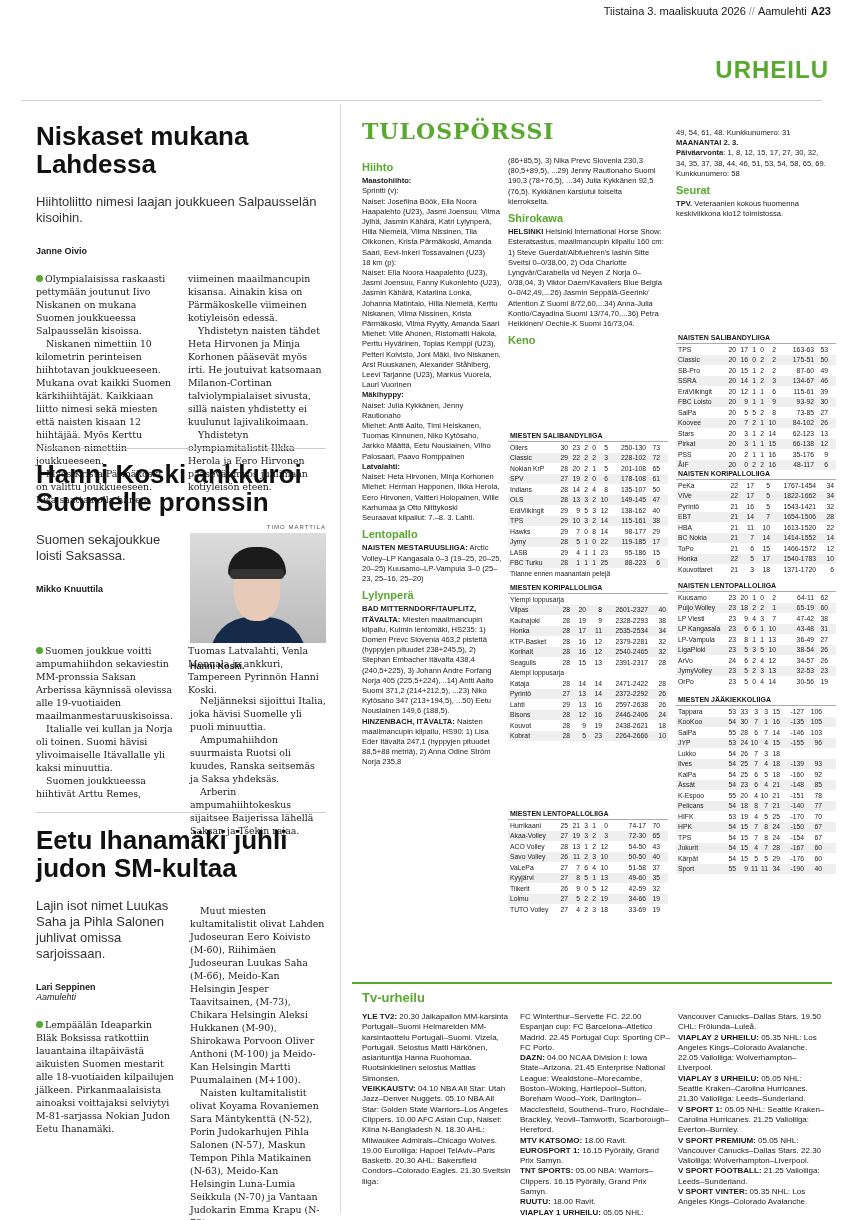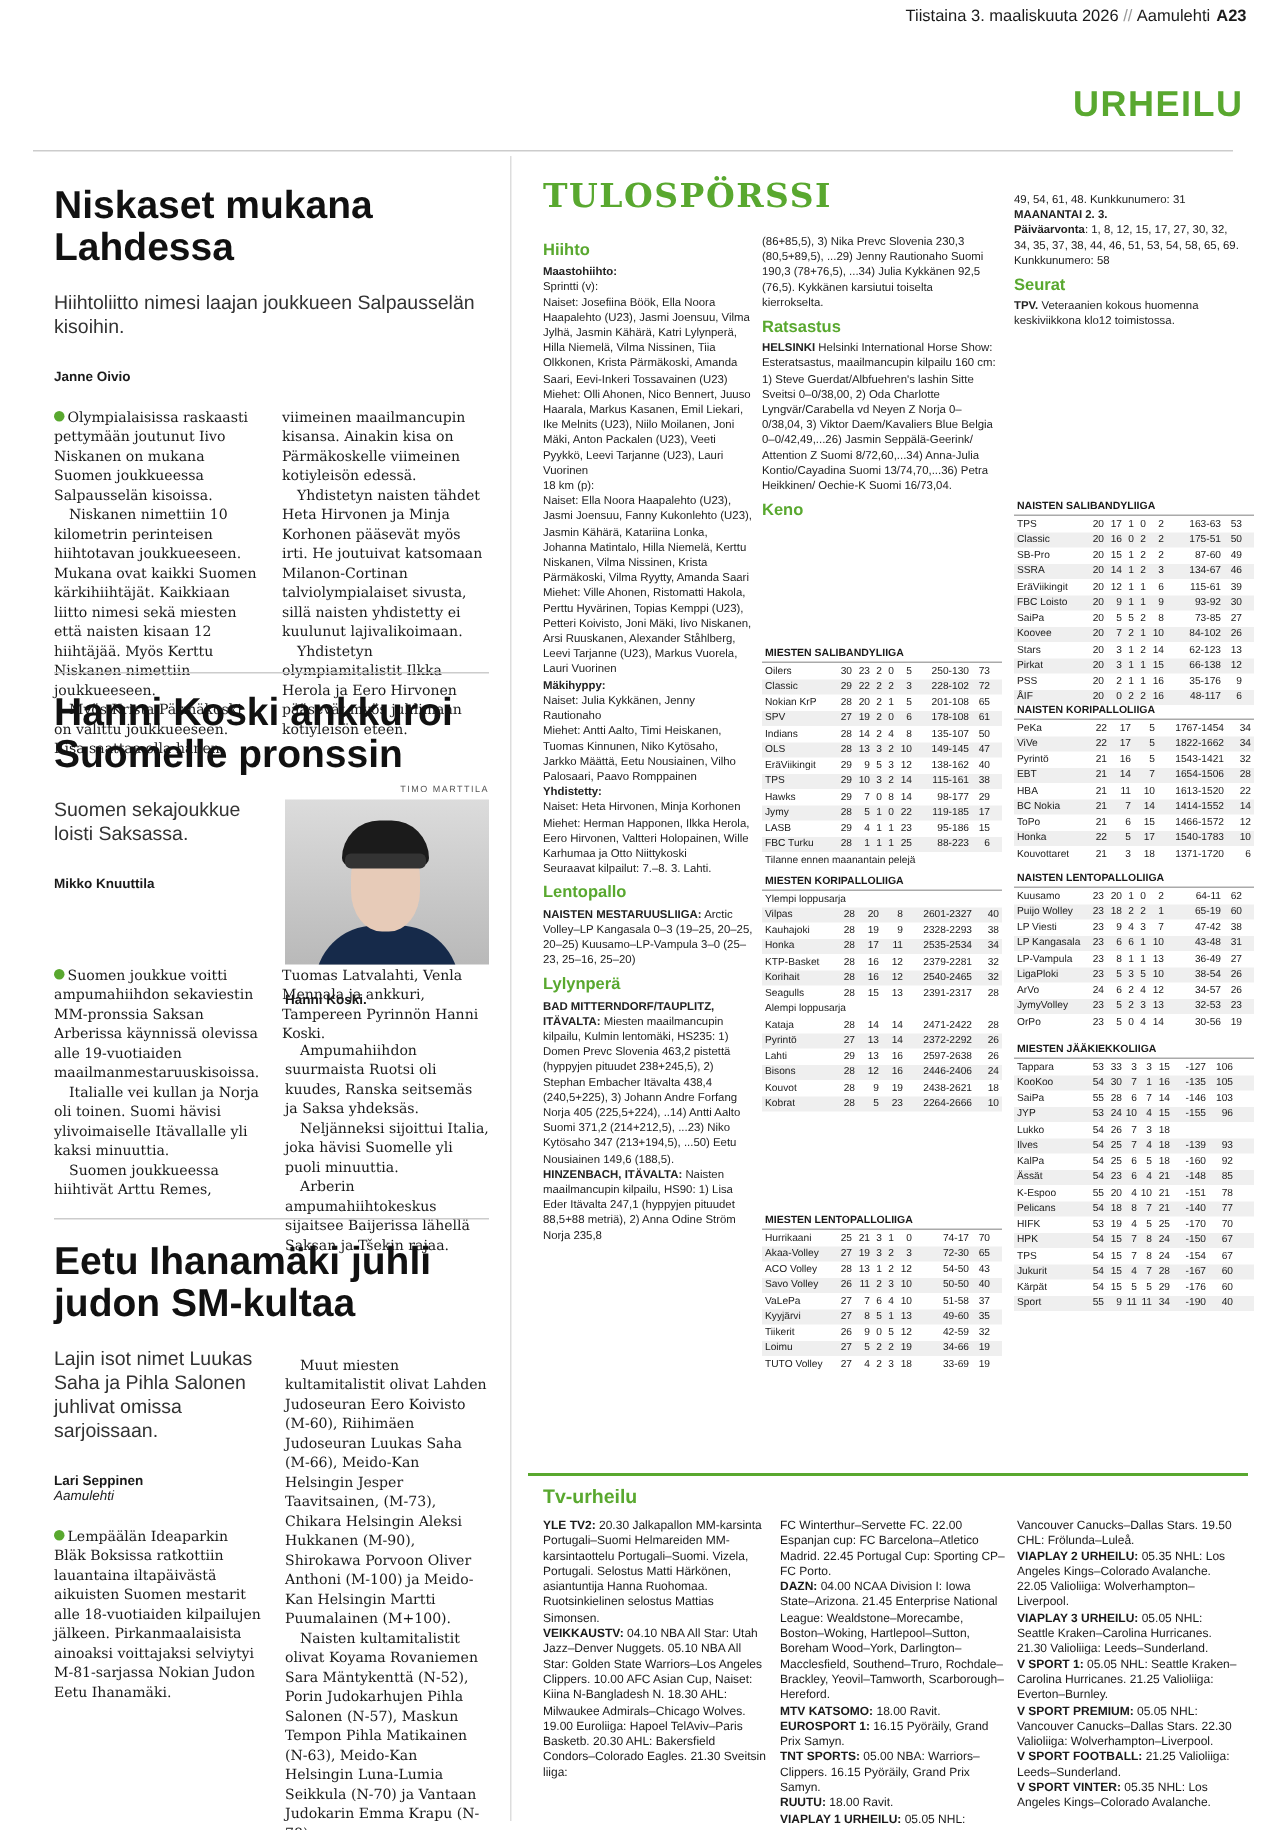--- a/index.html
+++ b/index.html
@@ -91,22 +91,22 @@
 </div>
 <div class="photo-caption">Hanni Koski.</div>
 <div class="art" style="top:628px;">
   <div class="col2" style="column-fill:auto;height:165px;">
     <p class="first"><span class="dot"></span><span>Suomen joukkue voitti ampumahiihdon sekaviestin MM-pronssia Saksan Arberissa käynnissä olevissa alle 19-vuotiaiden maailmanmestaruuskisoissa.</span></p>
     <p>Italialle vei kullan ja Norja oli toinen. Suomi hävisi ylivoimaiselle Itävallalle yli kaksi minuuttia.</p>
     <p>Suomen joukkueessa hiihtivät Arttu Remes, Tuomas Latvalahti, Venla Mennala ja ankkuri, Tampereen Pyrinnön Hanni Koski.</p>
   </div>
 </div>
 <div style="position:absolute;left:190px;top:694px;width:136px;font-size:9.4px;line-height:13px;">
+  <p style="text-indent:10px;">Neljänneksi sijoittui Italia, joka hävisi Suomelle yli puoli minuuttia.</p>
   <p style="text-indent:10px;">Ampumahiihdon suurmaista Ruotsi oli kuudes, Ranska seitsemäs ja Saksa yhdeksäs.</p>
-  <p style="text-indent:10px;">Neljänneksi sijoittui Italia, joka hävisi Suomelle yli puoli minuuttia.</p>
   <p style="text-indent:10px;">Arberin ampumahiihtokeskus sijaitsee Baijerissa lähellä Saksan ja Tšekin rajaa.</p>
 </div>
 <div class="sep-line" style="top:812px;"></div>
 
 <div class="art" style="top:826px;">
   <h1>Eetu Ihanamäki juhli judon SM-kultaa</h1>
   <div class="lead" style="width:140px;">Lajin isot nimet Luukas Saha ja Pihla Salonen juhlivat omissa sarjoissaan.</div>
   <div class="byline">Lari Seppinen</div>
   <div class="byline2">Aamulehti</div>
 </div>
@@ -118,40 +118,39 @@
   <p style="text-indent:10px;">Naisten kultamitalistit olivat Koyama Rovaniemen Sara Mäntykenttä (N-52), Porin Judokarhujen Pihla Salonen (N-57), Maskun Tempon Pihla Matikainen (N-63), Meido-Kan Helsingin Luna-Lumia Seikkula (N-70) ja Vantaan Judokarin Emma Krapu (N-78).</p>
 
 </div>
 
 <div id="tulos-title">TULOSPÖRSSI</div>
 <div class="res" id="tcol1" style="left:362px;top:156px;width:140px;">
     <h3>Hiihto</h3>
     <p><b>Maastohiihto:</b></p>
     <p>Sprintti (v):</p>
     <p>Naiset: Josefiina Böök, Ella Noora Haapalehto (U23), Jasmi Joensuu, Vilma Jylhä, Jasmin Kähärä, Katri Lylynperä, Hilla Niemelä, Vilma Nissinen, Tiia Olkkonen, Krista Pärmäkoski, Amanda Saari, Eevi-Inkeri Tossavainen (U23)</p>
-    <p>Miehet: Olli Ahonen, Nico Bennert, Juuso Haarala, Markus Kasanen, Emil Liekari, Ike Melnits (U23), Niilo Moilanen, Joni Mäki, Anton Packalen (U23), Veeti Pyykkö, Leevi Tarjanne (U23), Lauri Vuorinen</p>
     <p>18 km (p):</p>
     <p>Naiset: Ella Noora Haapalehto (U23), Jasmi Joensuu, Fanny Kukonlehto (U23), Jasmin Kähärä, Katariina Lonka, Johanna Matintalo, Hilla Niemelä, Kerttu Niskanen, Vilma Nissinen, Krista Pärmäkoski, Vilma Ryytty, Amanda Saari</p>
     <p>Miehet: Ville Ahonen, Ristomatti Hakola, Perttu Hyvärinen, Topias Kemppi (U23), Petteri Koivisto, Joni Mäki, Iivo Niskanen, Arsi Ruuskanen, Alexander Ståhlberg, Leevi Tarjanne (U23), Markus Vuorela, Lauri Vuorinen</p>
     <p><b>Mäkihyppy:</b></p>
     <p>Naiset: Julia Kykkänen, Jenny Rautionaho</p>
     <p>Miehet: Antti Aalto, Timi Heiskanen, Tuomas Kinnunen, Niko Kytösaho, Jarkko Määttä, Eetu Nousiainen, Vilho Palosaari, Paavo Romppainen</p>
-    <p><b>Yhdistetty:</b></p>
+    <p><b>Latvalahti:</b></p>
     <p>Naiset: Heta Hirvonen, Minja Korhonen</p>
     <p>Miehet: Herman Happonen, Ilkka Herola, Eero Hirvonen, Valtteri Holopainen, Wille Karhumaa ja Otto Niittykoski</p>
     <p>Seuraavat kilpailut: 7.–8. 3. Lahti.</p>
     <h3>Lentopallo</h3>
     <p><b>NAISTEN MESTARUUSLIIGA:</b> Arctic Volley–LP Kangasala 0–3 (19–25, 20–25, 20–25) Kuusamo–LP-Vampula 3–0 (25–23, 25–16, 25–20)</p>
     <h3>Lylynperä</h3>
     <p><b>BAD MITTERNDORF/TAUPLITZ, ITÄVALTA:</b> Miesten maailmancupin kilpailu, Kulmin lentomäki, HS235: 1) Domen Prevc Slovenia 463,2 pistettä (hyppyjen pituudet 238+245,5), 2) Stephan Embacher Itävalta 438,4 (240,5+225), 3) Johann Andre Forfang Norja 405 (225,5+224), ..14) Antti Aalto Suomi 371,2 (214+212,5), ...23) Niko Kytösaho 347 (213+194,5), ...50) Eetu Nousiainen 149,6 (188,5).</p>
     <p><b>HINZENBACH, ITÄVALTA:</b> Naisten maailmancupin kilpailu, HS90: 1) Lisa Eder Itävalta 247,1 (hyppyjen pituudet 88,5+88 metriä), 2) Anna Odine Ström Norja 235,8</p>
   </div>
 <div class="res" id="tcol2" style="left:508px;top:156px;width:156px;">
     <p>(86+85,5), 3) Nika Prevc Slovenia 230,3 (80,5+89,5), ...29) Jenny Rautionaho Suomi 190,3 (78+76,5), ...34) Julia Kykkänen 92,5 (76,5). Kykkänen karsiutui toiselta kierrokselta.</p>
-    <h3>Ratsastus</h3>
+    <h3>Shirokawa</h3>
     <p><b>HELSINKI</b> Helsinki International Horse Show: Esteratsastus, maailmancupin kilpailu 160 cm: 1) Steve Guerdat/Albfuehren's lashin Sitte Sveitsi 0–0/38,00, 2) Oda Charlotte Lyngvär/Carabella vd Neyen Z Norja 0–0/38,04, 3) Viktor Daem/Kavaliers Blue Belgia 0–0/42,49,...26) Jasmin Seppälä-Geerink/ Attention Z Suomi 8/72,60,...34) Anna-Julia Kontio/Cayadina Suomi 13/74,70,...36) Petra Heikkinen/ Oechie-K Suomi 16/73,04.</p>
     <h3>Keno</h3>
   </div>
 <div class="res" id="tcol3" style="left:676px;top:128px;width:150px;">
     <p>49, 54, 61, 48. Kunkkunumero: 31</p>
     <p><b>MAANANTAI 2. 3.</b><br><b>Päiväarvonta</b>: 1, 8, 12, 15, 17, 27, 30, 32, 34, 35, 37, 38, 44, 46, 51, 53, 54, 58, 65, 69. Kunkkunumero: 58</p>
     <h3>Seurat</h3>
     <p><b>TPV.</b> Veteraanien kokous huomenna keskiviikkona klo12 toimistossa.</p>
   </div>
 

